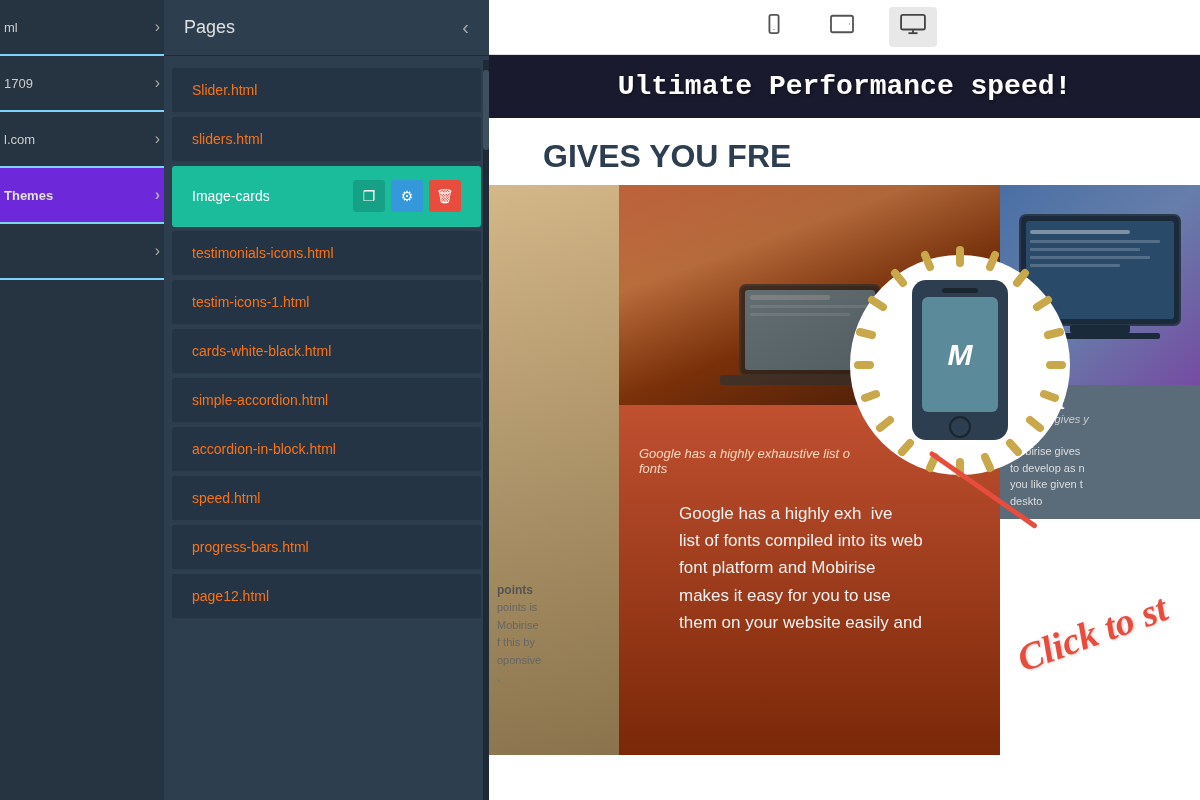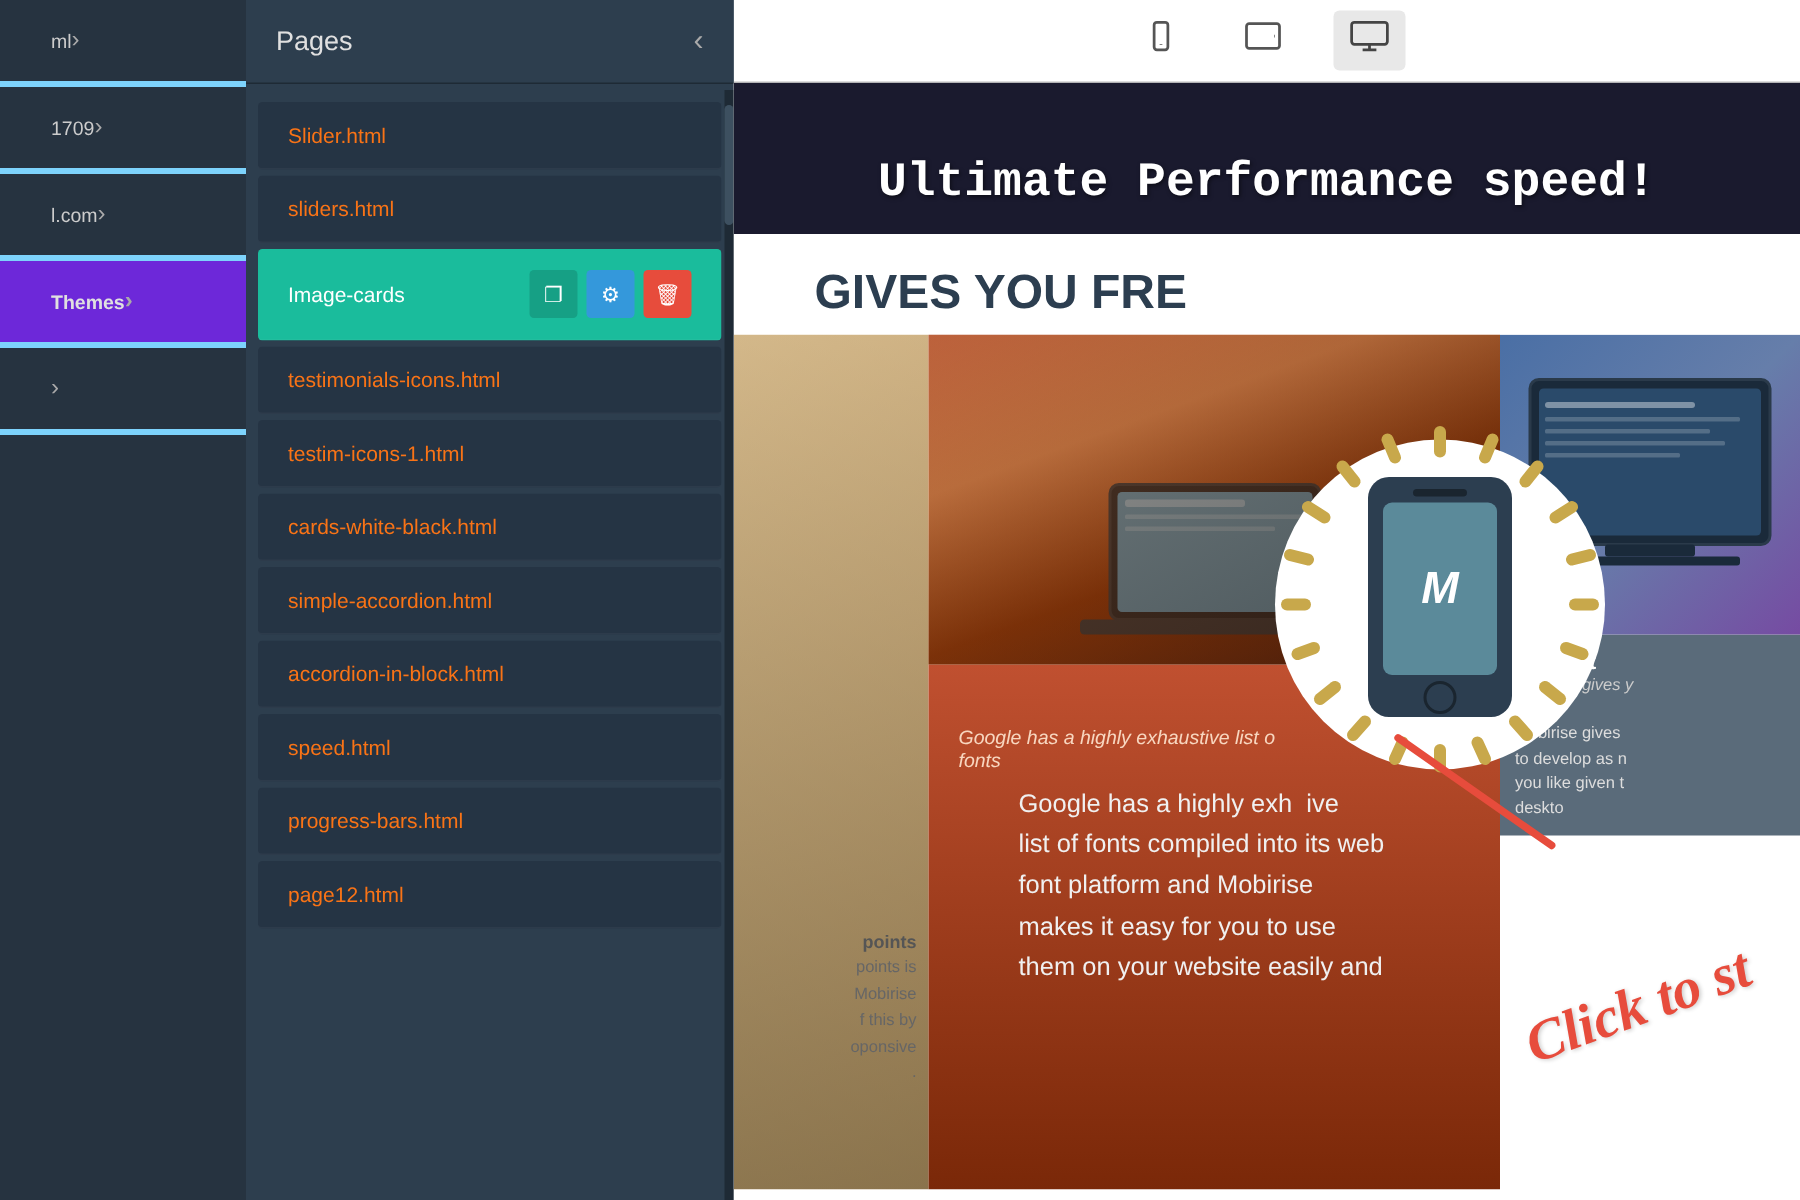--- a/index.html
+++ b/index.html
@@ -10,24 +10,25 @@
       width: 164px;
       background: #263340;
       height: 800px;
       display: flex;
       flex-direction: column;
       flex-shrink: 0;
     }
     .sidebar-item {
       display: flex;
       align-items: center;
-      padding: 18px 34px;
+      justify-content: space-between;
+      padding: 18px 4px;
       color: #ccc;
       font-size: 13px;
-      border-bottom: 4px solid #7dd3fc;
+      border-bottom: 2px solid #7dd3fc;
       cursor: pointer;
     }
     .sidebar-item .chevron {
       color: #aaa;
       font-size: 16px;
     }
     .sidebar-item.themes {
       background: #6d28d9;
       color: #e0e0e0;
       font-weight: bold;
@@ -176,24 +177,23 @@
 
     
     .hero-banner {
       background: #1a1a2e;
       padding: 16px 24px;
       text-align: center;
     }
     .hero-title {
       color: #fff;
       font-family: 'Courier New', monospace;
-      font-size: 32px;
+      font-size: 28px;
       font-weight: bold;
       text-shadow: 1px 1px 3px rgba(0,0,0,0.5);
-      margin-top: 32px;
     }
 
     
     .gives-section {
       padding: 20px 24px 10px;
       background: #fff;
       margin-left: 30px;
     }
     .gives-title {
       color: #2c3e50;
@@ -214,21 +214,21 @@
       background: linear-gradient(135deg, #e8d5b0, #c4a882);
       position: relative;
       overflow: hidden;
       flex-shrink: 0;
     }
     .card-left-overlay {
       position: absolute;
       inset: 0;
       background: linear-gradient(to bottom, rgba(180,140,80,0.4), rgba(100,80,40,0.6));
     }
-    .card-subtitle { font-style: italic; font-size: 13px; color: #f8d7c0; margin-bottom: 8px; }
+    .card-subtitle { font-style: italic; font-size: 13px; color: #f8d7c0; margin-bottom: 24px; }
     .card-text { font-size: 17px; line-height: 1.6; color: #f0f0f0; margin-left: 40px; }
 
     .card-right {
       width: 200px;
       overflow: hidden;
       position: relative;
       flex-shrink: 0;
     }
     .card-right-img {
       width: 100%;
@@ -267,21 +267,20 @@
     
     .points-section {
       position: absolute;
       left: 0;
       bottom: 60px;
       width: 130px;
       padding: 8px;
       color: #555;
       font-size: 11px;
       line-height: 1.5;
-      text-align: right;
     }
     .unlimit-title {
       font-size: 16px;
       font-weight: bold;
       color: #fff;
     }
   </style>
 </head>
 <body>
 

